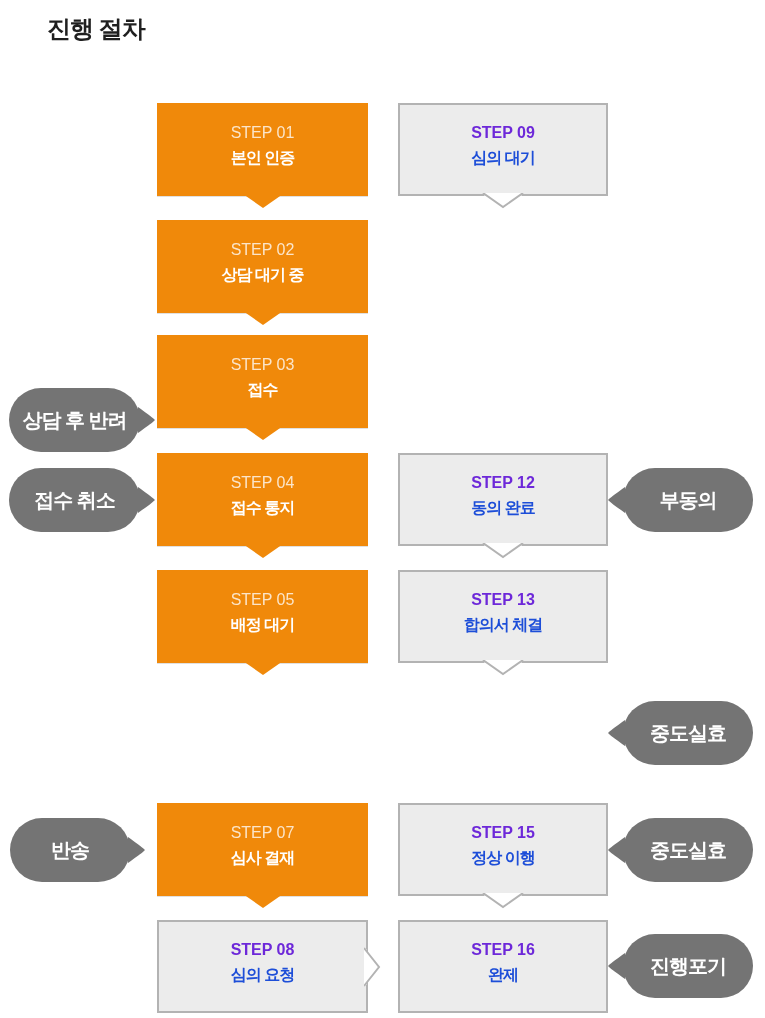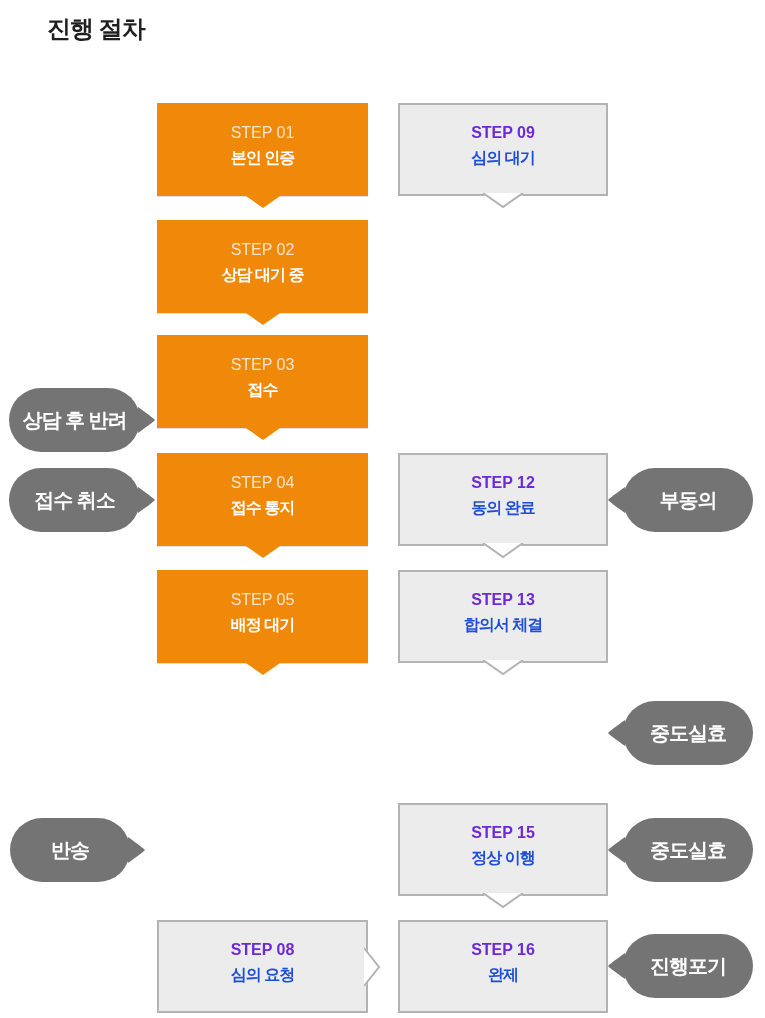--- a/index.html
+++ b/index.html
@@ -106,20 +106,27 @@
 
   <div class="step-box orange colL r5">
     <span class="step-num">STEP 05</span>
     <span class="step-title">배정 대기</span>
     <svg class="tail-down" viewBox="0 0 44 16">
       <polygon points="2,0 42,0 22,14" style="fill:var(--orange)"></polygon>
     </svg>
   </div>
 
 
+  <div class="step-box orange colL r7">
+    <span class="step-num">STEP 07</span>
+    <span class="step-title">심사 결재</span>
+    <svg class="tail-down" viewBox="0 0 44 16">
+      <polygon points="2,0 42,0 22,14" style="fill:var(--orange)"></polygon>
+    </svg>
+  </div>
 
   <div class="step-box gray colL r8">
     <span class="step-num">STEP 08</span>
     <span class="step-title">심의 요청</span>
     <svg class="tail-right" viewBox="0 0 17 44">
       <polygon points="0,3 15,22 0,41" fill="#ffffff"></polygon>
       <rect x="0" y="4" width="2.5" height="36" fill="#ffffff"></rect>
       <polyline points="0,3 15,22 0,41" fill="none" stroke="#b3b3b3" stroke-width="2"></polyline>
     </svg>
   </div>

